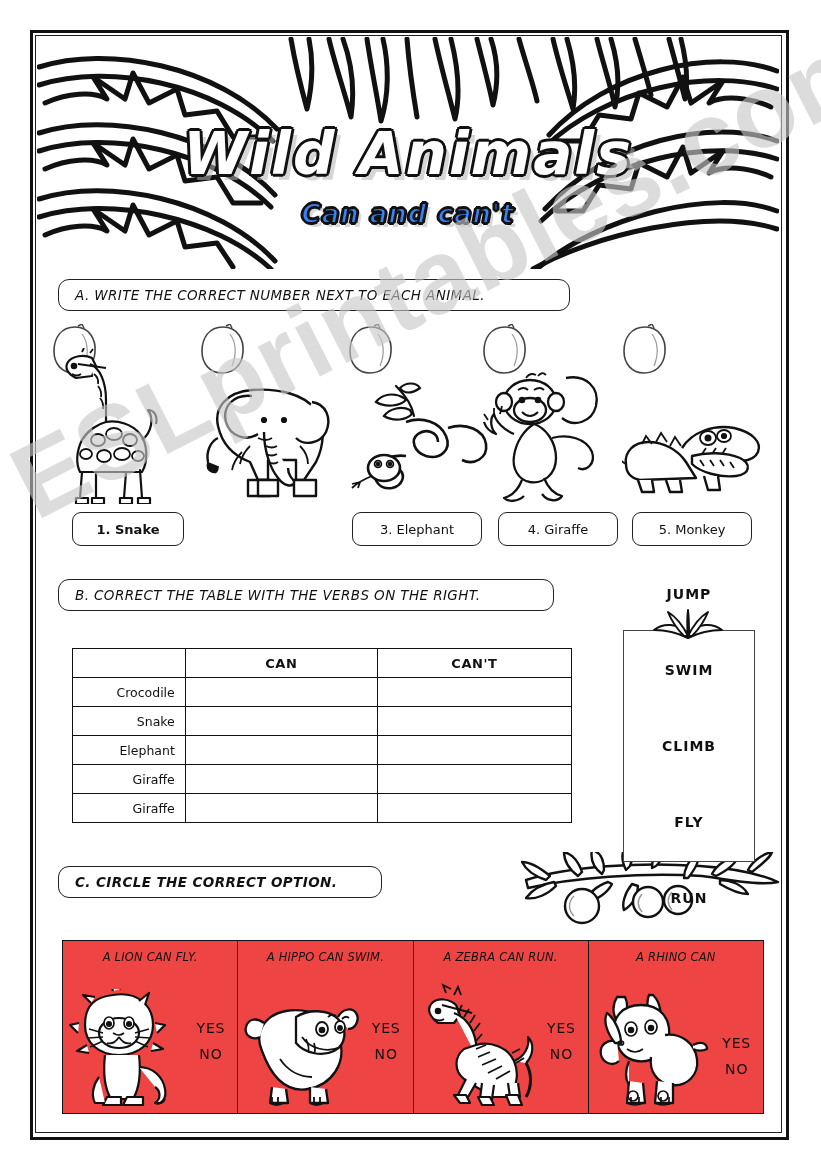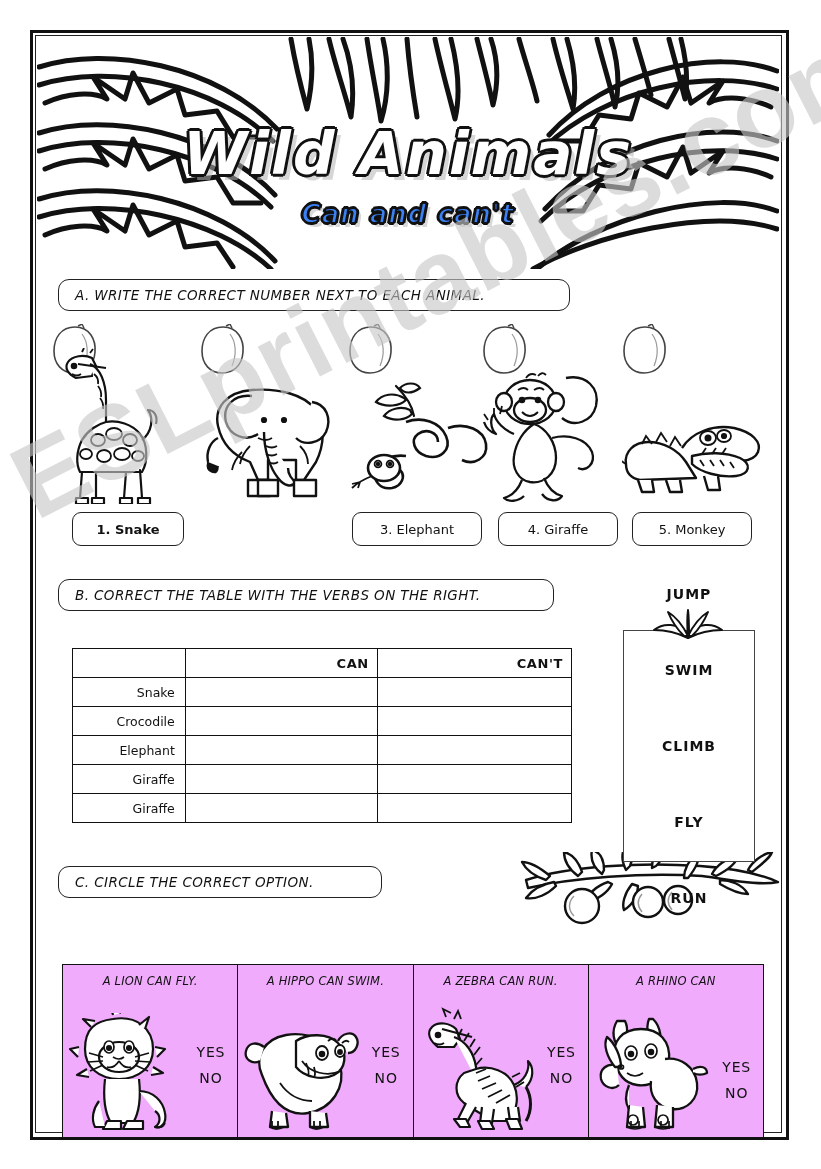--- a/index.html
+++ b/index.html
@@ -80,43 +80,43 @@
 
   
   .can-table{
     position:absolute;left:72px;top:648px;width:500px;
     border-collapse:collapse;background:#fff;z-index:12;
   }
   .can-table td,.can-table th{
     border:1.4px solid #111;height:28px;padding:0 8px;
     font-family:"DejaVu Sans", sans-serif;font-size:12.5px;color:#111;
   }
-  .can-table th{font-weight:700;text-align:right;letter-spacing:.6px;font-size:13px;}
+  .can-table th{font-weight:700;text-align:center;letter-spacing:.6px;font-size:13px;}
   .can-table .rowlabel{width:100px;text-align:right;padding-right:10px;font-weight:400;}
   .can-table .blank{width:200px;}
 
   
   .verbs-box{
     position:absolute;left:623px;top:630px;width:130px;height:230px;
     border:1.4px solid #444;background:#fff;z-index:12;
     display:flex;flex-direction:column;align-items:center;justify-content:center;gap:40px;
   }
   .verb{
     font-family:"DejaVu Sans", sans-serif;font-weight:700;font-size:14px;
     letter-spacing:1px;color:#111;margin:10px 0;
   }
   .palm-top{position:absolute;left:650px;top:608px;z-index:13;}
 
   
   .branch{position:absolute;left:520px;top:852px;z-index:11;}
 
   
   .cards{
-    position:absolute;left:62px;top:964px;width:700px;height:172px;
-    display:flex;border:1.6px solid #111;background:#f0abfc;z-index:12;
+    position:absolute;left:62px;top:940px;width:700px;height:172px;
+    display:flex;border:1.6px solid #111;background:#ef4444;z-index:12;
   }
   .card{
     flex:1;position:relative;border-right:1.6px solid #111;
     display:flex;flex-direction:column;
   }
   .card:last-child{border-right:none;gap:30px;}
   .card-q{
     text-align:center;padding-top:9px;
     font-family:"DejaVu Sans", sans-serif;font-style:italic;
     font-size:11.5px;letter-spacing:.2px;color:#111;
@@ -360,26 +360,26 @@
   <table class="can-table">
     <thead>
       <tr>
         <th class="rowlabel"></th>
         <th class="blank">CAN</th>
         <th class="blank">CAN'T</th>
       </tr>
     </thead>
     <tbody>
       <tr>
-        <td class="rowlabel">Snake</td>
+        <td class="rowlabel">Crocodile</td>
         <td class="blank"></td>
         <td class="blank"></td>
       </tr>
       <tr>
-        <td class="rowlabel">Crocodile</td>
+        <td class="rowlabel">Snake</td>
         <td class="blank"></td>
         <td class="blank"></td>
       </tr>
       <tr>
         <td class="rowlabel">Elephant</td>
         <td class="blank"></td>
         <td class="blank"></td>
       </tr>
       <tr>
         <td class="rowlabel">Giraffe</td>
@@ -405,21 +405,21 @@
   </svg>
 
   <div class="verbs-box">
     <div class="verb">JUMP</div>
     <div class="verb">SWIM</div>
     <div class="verb">CLIMB</div>
     <div class="verb">FLY</div>
     <div class="verb">RUN</div>
   </div>
 
-  <div class="pill" style="left:58px;top:866px;width:290px;height:30px;">
+  <div class="pill" style="left:58px;top:866px;width:290px;height:30px;font-weight:bold;">
     <span>C.   CIRCLE THE CORRECT OPTION.</span>
   </div>
 
   <svg class="branch" width="262" height="74" viewBox="0 0 262 74">
     <g fill="#fff" stroke="#111" stroke-width="2.4" stroke-linejoin="round">
       <path d="M6 28 C 50 14, 120 10, 180 14 C 210 16, 240 22, 258 30 C 240 34, 212 28, 182 24
                C 122 20, 52 26, 8 36 Z"></path>
       <path d="M30 24 C 18 14, 10 10, 2 10 C 6 18, 14 24, 26 28 Z"></path>
       <path d="M34 30 C 22 32, 12 38, 6 46 C 16 48, 28 42, 36 34 Z"></path>
       <path d="M62 20 C 58 8, 52 2, 44 0 C 44 10, 50 18, 58 24 Z"></path>

